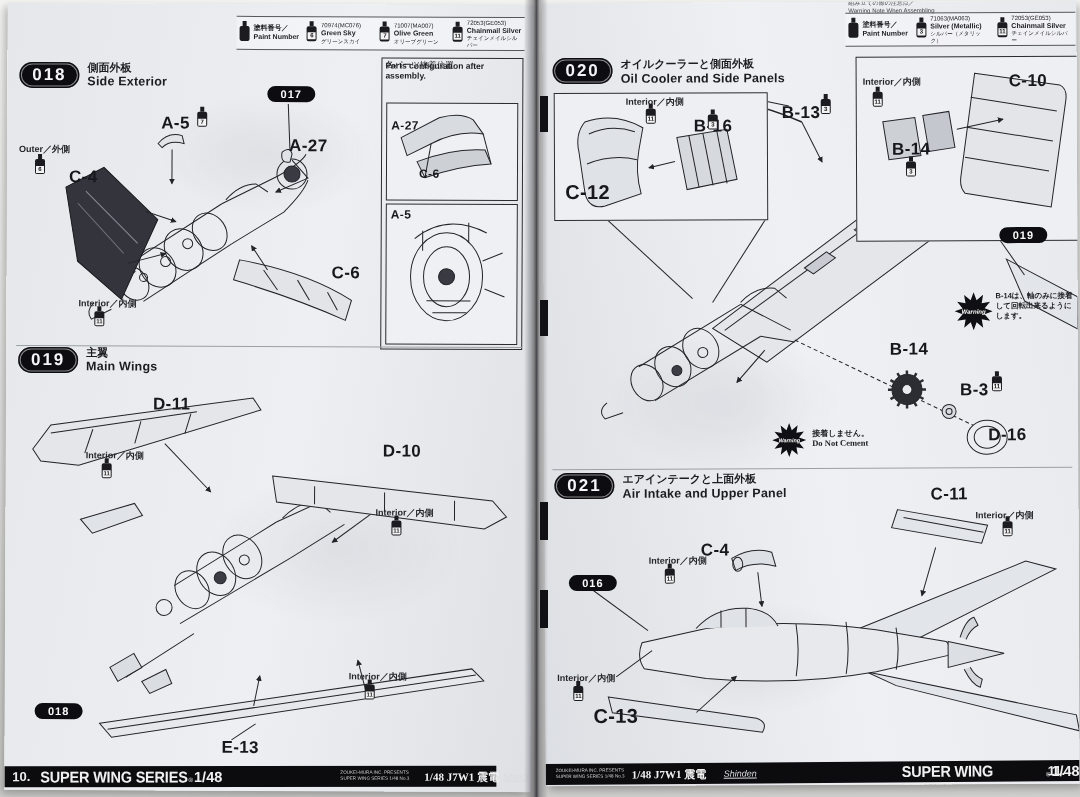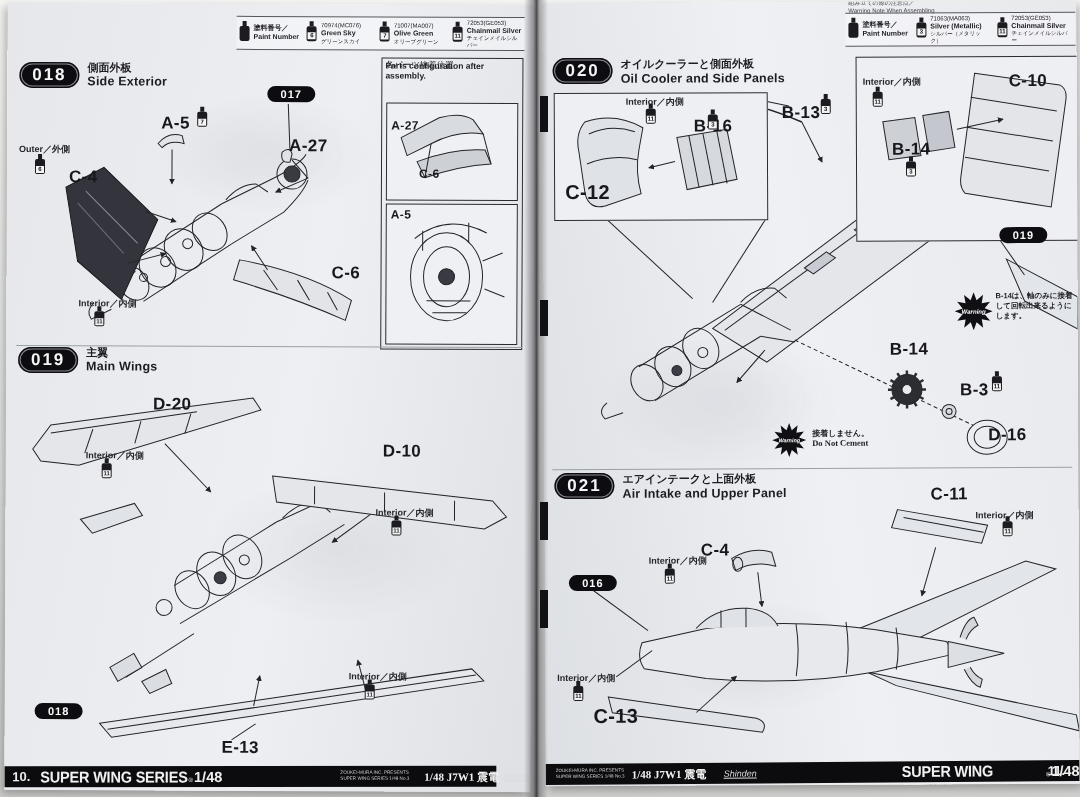--- a/index.html
+++ b/index.html
@@ -256,21 +256,21 @@
           <path d="M96,296 L120,282 L128,296 L104,310 Z" fill="#dadde2"></path>
           <path d="M128,310 L152,298 L158,312 L136,322 Z" fill="#dadde2"></path>
           <path d="M86,352 L458,296 L470,308 L98,366 Z" fill="#e6e8ec"></path>
           <path d="M94,358 L462,302"></path>
           <path d="M240,334 L246,304" marker-end="url(#a19)"></path>
           <path d="M352,318 L344,288" marker-end="url(#a19)"></path>
           <path d="M218,368 L242,352"></path>
         </g>
       </svg>
     </div>
-    <div class="co" style="left:147px;top:391px;">D-20</div>
+    <div class="co" style="left:147px;top:391px;">D-11</div>
     <div class="dir" style="left:80px;top:446px;">Interior／内側</div>
     <span class="bottle fb" style="left:96px;top:460px;">
         <span class="bn">11</span>
       </span>
     <div class="co" style="left:377px;top:437px;">D-10</div>
     <div class="dir" style="left:370px;top:502px;">Interior／内側</div>
     <span class="bottle fb" style="left:386px;top:516px;">
         <span class="bn">11</span>
       </span>
     <div class="dir" style="left:344px;top:666px;">Interior／内側</div>

